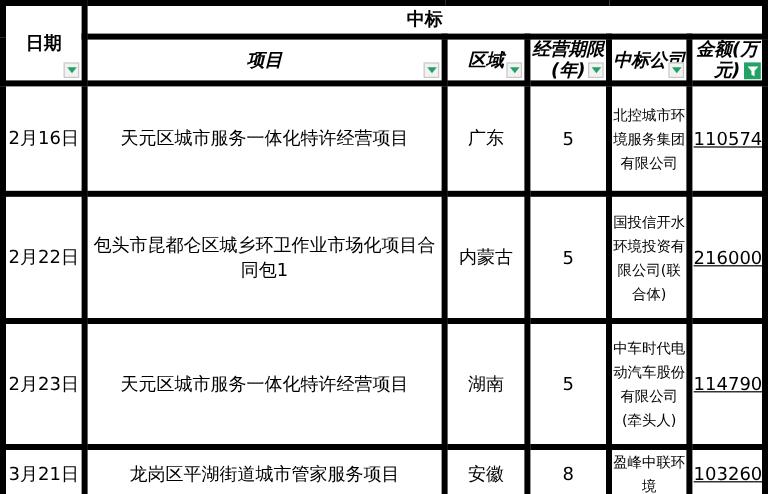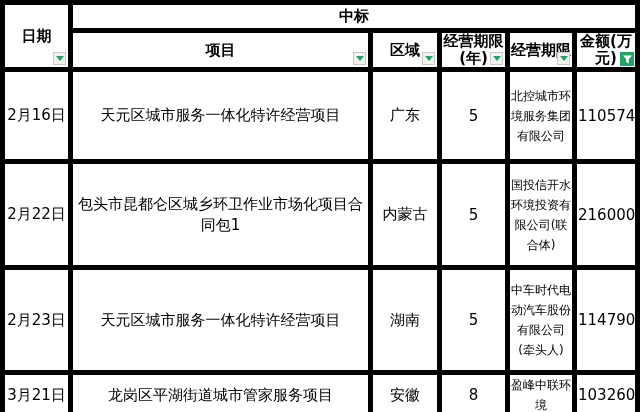--- a/index.html
+++ b/index.html
@@ -32,29 +32,29 @@
   th {
     font-weight: bold;
     font-size: 15px;
     line-height: 17px;
   }
   td {
     font-weight: normal;
     font-size: 15px;
   }
   tr.hrow1 { height: 28px; }
-  tr.hrow2 { height: 37px; }
+  tr.hrow2 { height: 37px; font-style: italic; }
   tr.r1 { height: 92px; }
   tr.r2 { height: 106px; }
   tr.r3 { height: 105px; }
   tr.r4 { height: 42px; }
 
   td.c-project { line-height: 21px; word-break: break-all; }
   td.c-company { line-height: 20px; word-break: break-all; font-size: 12px; padding: 0 1px; margin-top: 11px; }
-  td.c-amount  { font-size: 15px; }
+  td.c-amount  { font-size: 15px; text-decoration: underline; }
   th.h-amount, th.h-term { word-break: break-all; }
 
   
   .filter-dd {
     position: absolute;
     right: 2px; bottom: 2px;
     width: 13px; height: 13px;
     background: #f2f2f2;
     border: 1px solid #c8c8c8;
     display: flex; align-items: center; justify-content: center;
@@ -116,21 +116,21 @@
               <span class="tri"></span>
             </span>
       </th>
       <th class="h-term">
         <span>经营期限(年)</span>
         <span class="filter-dd">
               <span class="tri"></span>
             </span>
       </th>
       <th>
-        <span>经营期限</span>
+        <span>中标公司</span>
         <span class="filter-dd">
               <span class="tri"></span>
             </span>
       </th>
       <th class="h-amount">
         <span>金额(万元)</span>
         <span class="filter-active">
           <svg width="11" height="11" viewBox="0 0 11 11">
             <path d="M1 1.5 H10 L6.8 5.2 V9.5 L4.2 8.2 V5.2 Z" fill="#ffffff"></path>
           </svg>

